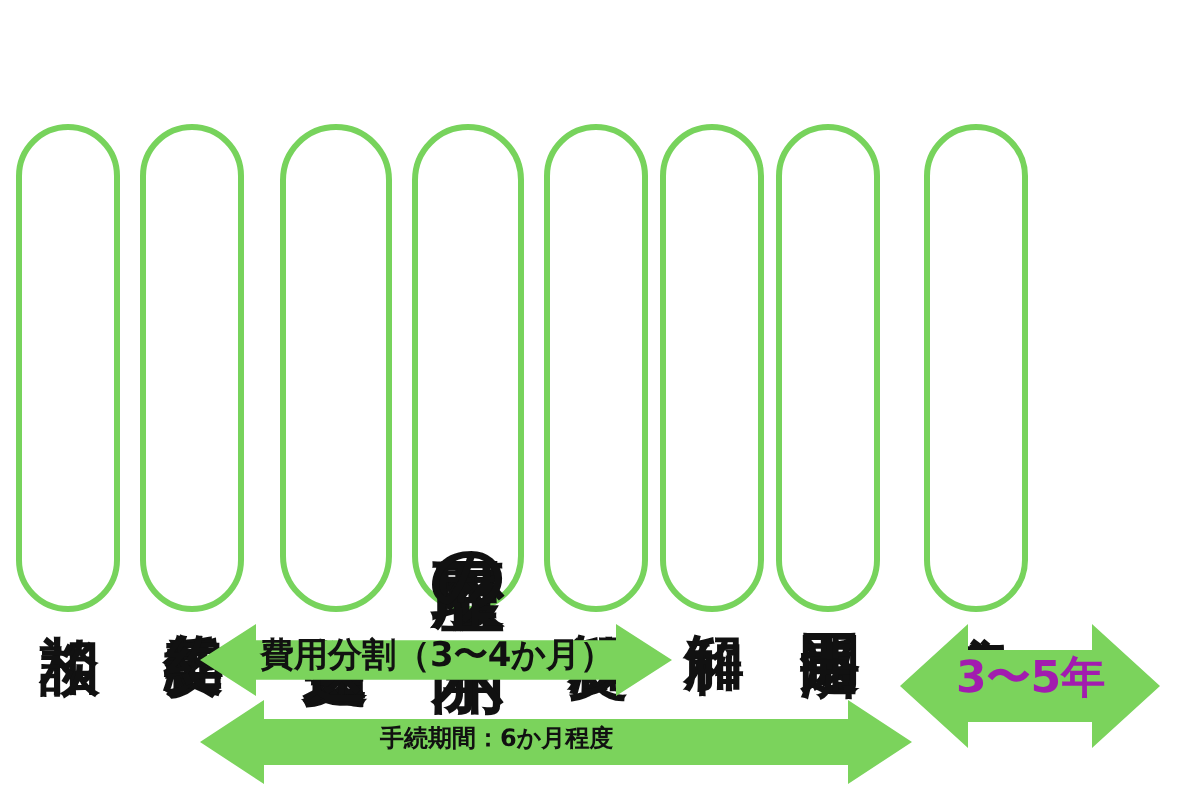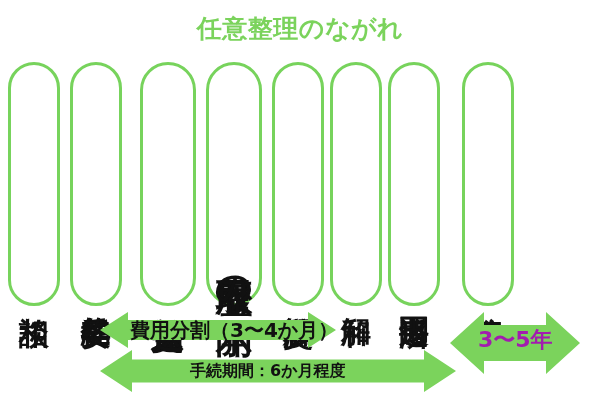--- a/index.html
+++ b/index.html
@@ -86,21 +86,20 @@
     color: #111111;
     white-space: nowrap;
     line-height: 1;
   }
 </style>
 </head>
 <body>
 
 <div id="diagram">
 
-  <div class="title">任意整理のながれ</div>
 
   <div class="capsules">
       <div class="capsule" style="left: 8px; width: 52px; border-color: rgb(119, 211, 92);">
         <div class="capsule-label" style="font-size: 30px; color: rgb(17, 17, 17);">相談</div>
       </div>
       <div class="capsule" style="left: 70px; width: 52px; border-color: rgb(119, 211, 92);">
         <div class="capsule-label" style="font-size: 30px; color: rgb(17, 17, 17);">委任契約</div>
       </div>
       <div class="capsule" style="left: 140px; width: 56px; border-color: rgb(119, 211, 92);">
         <div class="capsule-label" style="font-size: 33px; color: rgb(17, 17, 17);">受任通知発送</div>
@@ -121,18 +120,18 @@
         <div class="capsule-label" style="font-size: 30px; color: rgb(17, 17, 17);">完済</div>
       </div>
     </div>
 
   <div class="arrows">
     <svg width="600" height="400" viewBox="0 0 600 400">
         <polygon points="100,330 128,312 128,320.1 308,320.1 308,312 336,330 308,348 308,339.9 128,339.9 128,348" fill="#7BD35C"></polygon>
         <polygon points="100,371 132,350 132,359.45 424,359.45 424,350 456,371 424,392 424,382.55 132,382.55 132,392" fill="#7BD35C"></polygon>
         <polygon points="450,343 484,312 484,325.02 546,325.02 546,312 580,343 546,374 546,360.98 484,360.98 484,374" fill="#7BD35C"></polygon>
       </svg>
-  <div class="arrow-label" style="left: 130px; top: 320px; font-size: 20px; color: rgb(17, 17, 17);">費用分割（3〜4か月）</div>
-      <div class="arrow-label" style="left: 190px; top: 363px; font-size: 16px; color: rgb(17, 17, 17);">手続期間：6か月程度</div>
+  <div class="arrow-label" style="left: 130px; top: 320px; font-size: 17px; color: rgb(17, 17, 17);">費用分割（3〜4か月）</div>
+      <div class="arrow-label" style="left: 190px; top: 363px; font-size: 12px; color: rgb(17, 17, 17);">手続期間：6か月程度</div>
       <div class="arrow-label" style="left: 478px; top: 329px; font-size: 22px; color: #a21caf;">3〜5年</div>
     </div>
 
 </div>
 
 </body></html>

